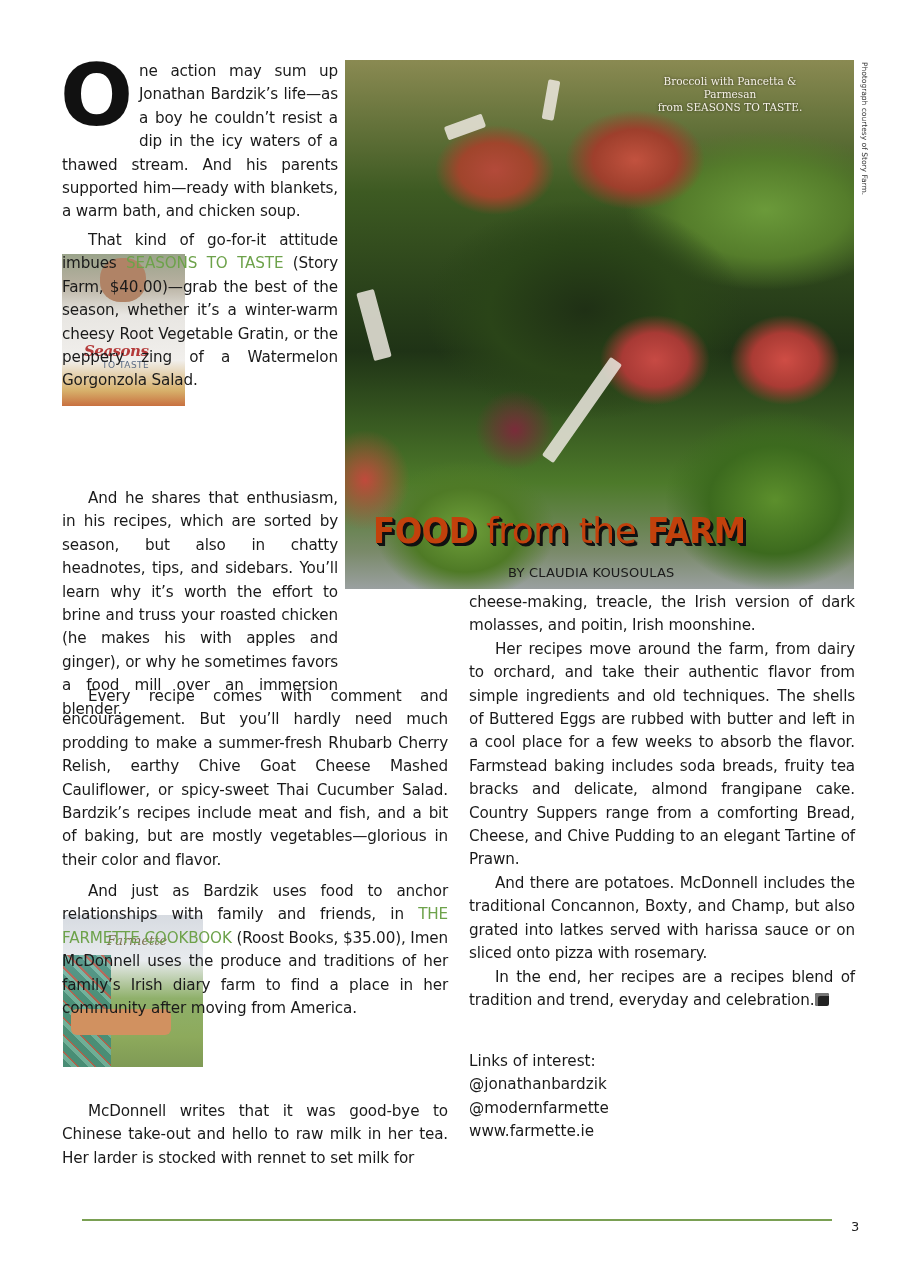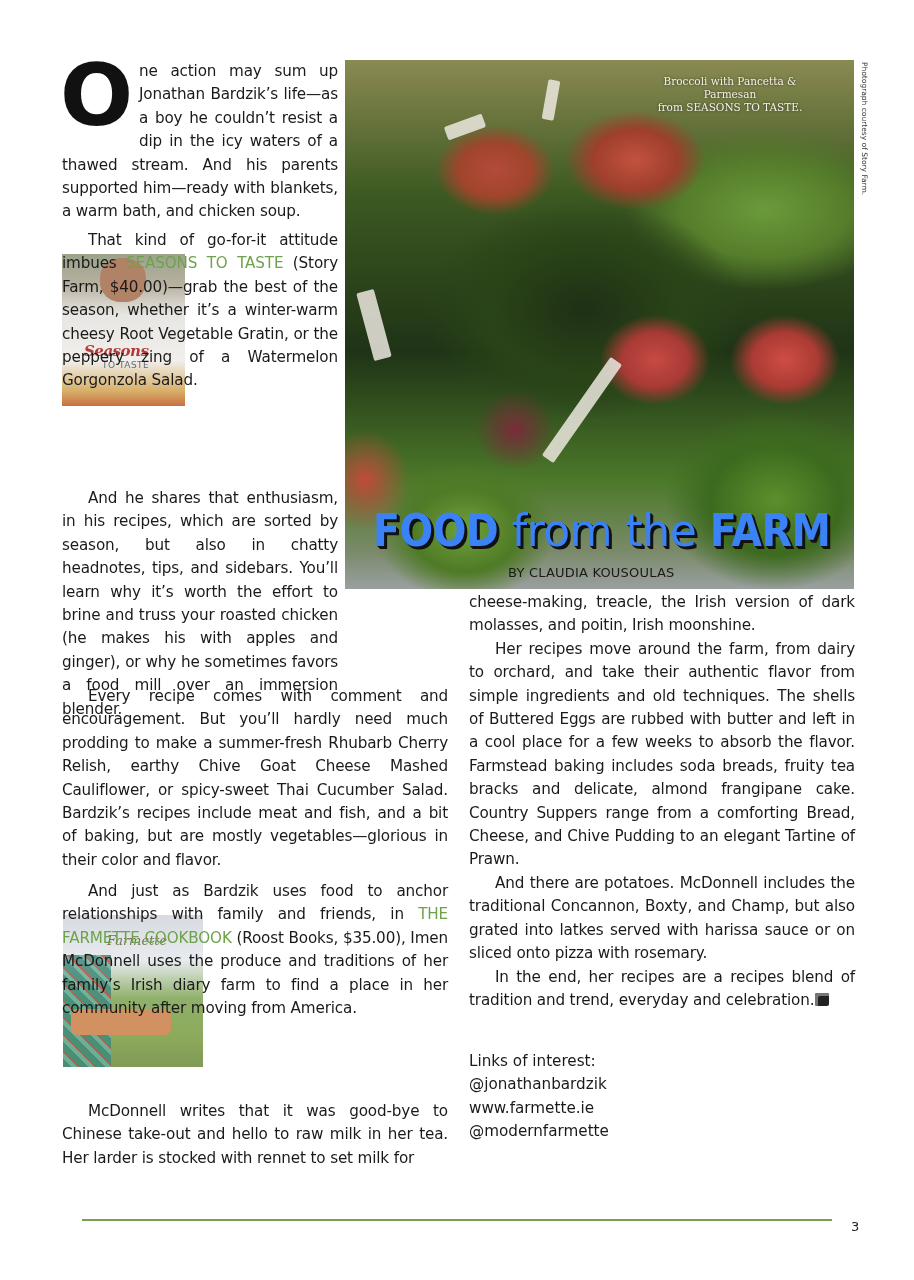--- a/index.html
+++ b/index.html
@@ -26,21 +26,21 @@
             linear-gradient(180deg, #8a8a52 0%, #3d5a22 25%, #1f3316 55%, #4d7a2a 80%, #7a8a6a 93%, #9aa0a0 100%);
   }
   .hero .cheese { position: absolute; background: #ece8df; opacity: 0.85; border-radius: 2px; }
   .hero-caption { position: absolute; left: 640px; top: 75px; width: 180px; text-align: center;
                   font-family: "DejaVu Serif", serif; font-size: 10.5px; line-height: 13px; color: #f5f0e6;
                   text-shadow: 0 0 3px rgba(0,0,0,0.6); }
   .credit { position: absolute; left: 857px; top: 62px; width: 14px; height: 130px; }
   .credit span { position: absolute; left: 12px; top: 0; transform-origin: 0 0; transform: rotate(90deg);
                  white-space: nowrap; font-size: 7.5px; color: #333; font-family: "DejaVu Sans", sans-serif; }
   .title { position: absolute; left: 373px; top: 506px; width: 460px; white-space: nowrap;
-           font-size: 44px; line-height: 50px; color: #3b82f6; letter-spacing: -0.5px;
+           font-size: 36px; line-height: 50px; color: #c2410c; letter-spacing: -0.5px;
            text-shadow: 3px 3px 0 #111, 2px 2px 0 #111, 1px 1px 0 #111; font-family: "DejaVu Sans", sans-serif; }
   .title b { font-family: "DejaVu Sans", sans-serif; font-weight: bold; font-stretch: condensed; }
   .title .thin { font-weight: normal; }
   .byline { position: absolute; left: 508px; top: 565px; font-size: 13px; color: #1a1a1a; letter-spacing: 0.2px; }
   .thumb { position: absolute; overflow: hidden; }
   .thumb1 { left: 62px; top: 254px; width: 123px; height: 152px;
             background: linear-gradient(180deg, #9aa38a 0%, #b7b0a0 20%, #e8e6e2 40%, #f1efec 70%, #d7b06a 90%, #c87040 100%); }
   .thumb1 .face { position: absolute; left: 38px; top: 4px; width: 46px; height: 44px; border-radius: 45%; background: #b08366; }
   .thumb1 .t1 { position: absolute; left: 22px; top: 88px; font-family: "DejaVu Serif", serif; font-style: italic;
                 font-weight: bold; font-size: 15px; color: #b43a3a; letter-spacing: -0.5px; }
@@ -127,18 +127,18 @@
 <div class="col" style="left:469px;top:591px;width:386px;">
   <p class="noindent">cheese-making, treacle, the Irish version of dark molasses, and poitin, Irish moonshine.</p>
   <p>Her recipes move around the farm, from dairy to orchard, and take their authentic flavor from simple ingredients and old techniques. The shells of Buttered Eggs are rubbed with butter and left in a cool place for a few weeks to absorb the flavor. Farmstead baking includes soda breads, fruity tea bracks and delicate, almond frangipane cake. Country Suppers range from a comforting Bread, Cheese, and Chive Pudding to an elegant Tartine of Prawn.</p>
   <p>And there are potatoes. McDonnell includes the traditional Concannon, Boxty, and Champ, but also grated into latkes served with harissa sauce or on sliced onto pizza with rosemary.</p>
   <p><span>In the end, her recipes are a recipes blend of tradition and trend, everyday and celebration.</span><span class="endmark"></span></p>
 </div>
 
 <div class="links">
   <div>Links of interest:</div>
   <div>@jonathanbardzik</div>
+  <div>@modernfarmette</div>
   <div>www.farmette.ie</div>
-  <div>@modernfarmette</div>
 </div>
 
 <div class="rule"></div>
 <div class="pagenum">3</div>
 
 </body></html>

